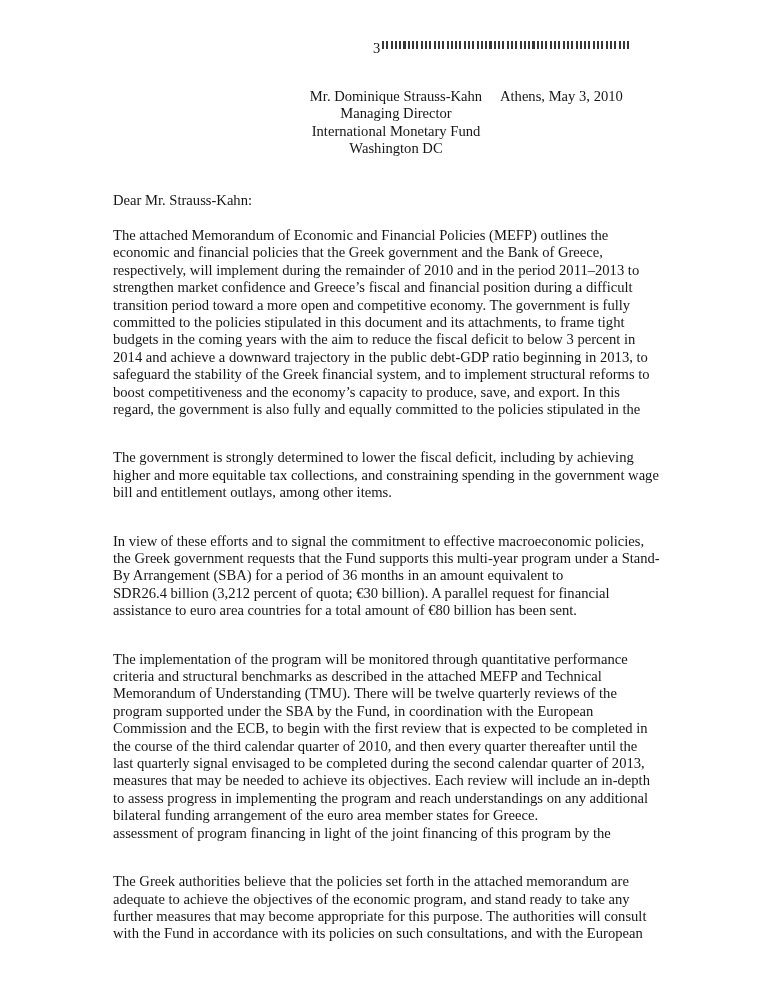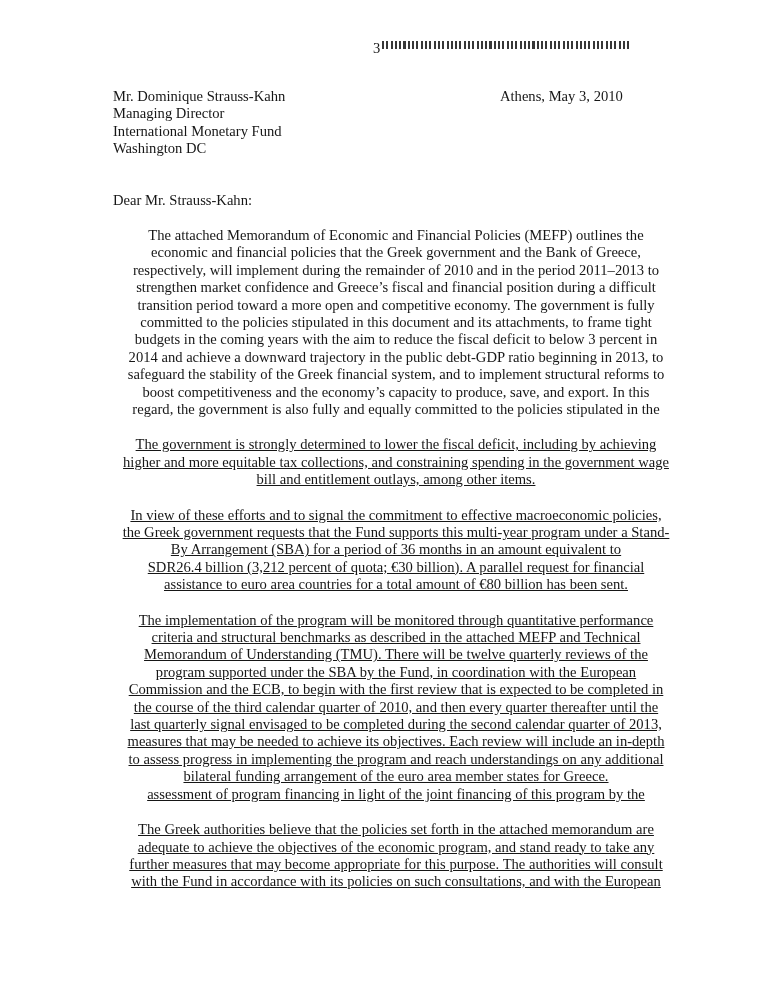--- a/index.html
+++ b/index.html
@@ -68,39 +68,39 @@
     color: #141414;
   }
 
   .addr-block {
     position: relative;
     margin: 0;
   }
   .addr-line {
     display: block;
     white-space: pre;
+    text-align: center;
   }
   .dateline {
     position: absolute;
     left: 387px;
     top: 0;
     white-space: pre;
   }
 
   .salutation {
     margin-top: 34.5px;
   }
 
   p.para {
     margin: 0;
-    text-align: center;
+    text-align: left;
   }
   p.para + p.para {
-    margin-top: 18px;
-    text-decoration: underline;
+    margin-top: 31px;
   }
   .salutation + .para {
     margin-top: 17.4px;
   }
   
   p.para.no-gap {
     margin-top: 0;
   }
 
   .l {

